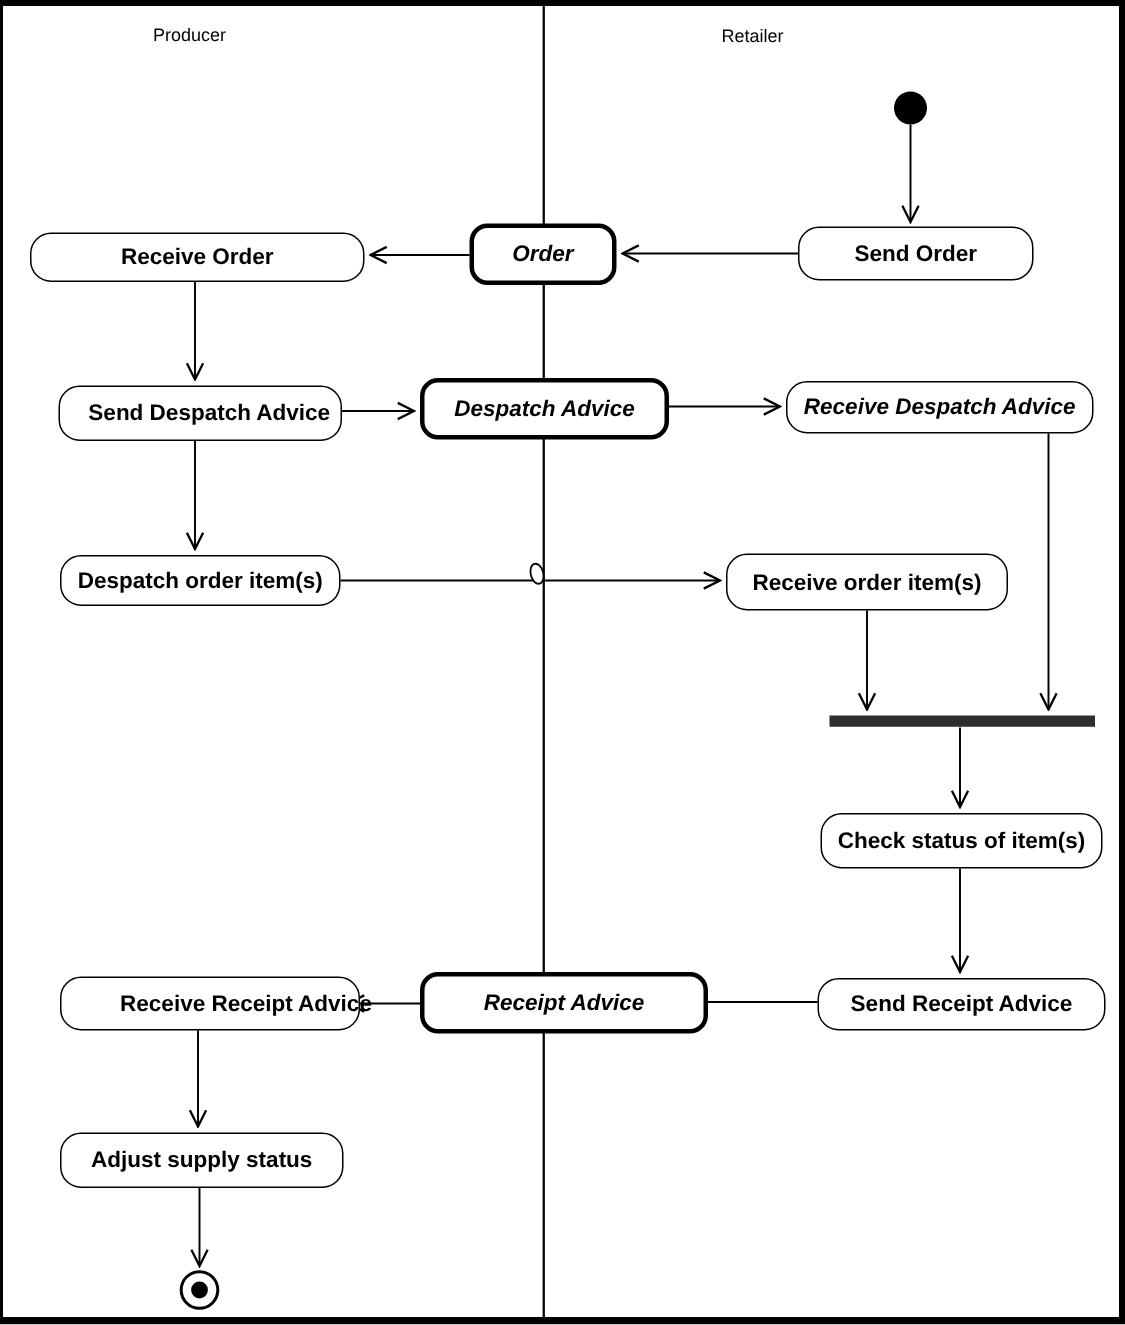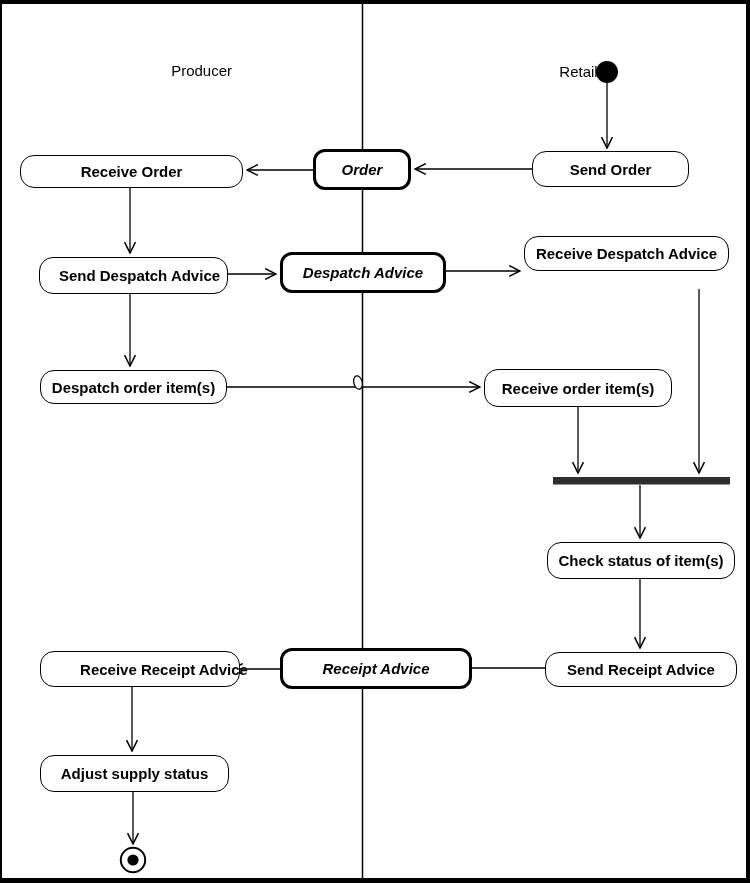--- a/index.html
+++ b/index.html
@@ -21,25 +21,24 @@
   svg.wires {
     position: absolute;
     left: 0; top: 0;
     width: 750px; height: 883px;
     z-index: 1;
   }
 
   .lane-label {
     position: absolute;
     z-index: 2;
-    font-size: 15px;
+    font-size: 12px;
     color: #000;
-    text-align: right;
+    text-align: left;
     white-space: nowrap;
-    margin-top: 46px;
   }
   .lane-label.producer { left: 100px; top: 12px; width: 130px; }
   .lane-label.retailer { left: 479px; top: 13px; width: 130px; }
 
   .node {
     position: absolute;
     z-index: 2;
     background: #ffffff;
     border: 1.6px solid #000;
     display: flex;
@@ -53,21 +52,21 @@
   }
   .action { border-radius: 14px; }
   .object { border-width: 3px; border-radius: 12px; font-style: italic; }
 
   
   .n-receive-order          { left: 18px;  top: 151px; width: 223px; height: 33px; }
   .n-send-order             { left: 530px; top: 147px; width: 157px; height: 36px; }
   .n-order                  { left: 311px; top: 145px; width: 98px;  height: 41px; }
   .n-send-despatch-advice   { left: 37px;  top: 253px; width: 189px; height: 37px; padding-left: 12px; }
   .n-despatch-advice        { left: 278px; top: 248px; width: 166px; height: 41px; }
-  .n-receive-despatch-advice{ left: 522px; top: 232px; width: 205px; height: 35px; }
+  .n-receive-despatch-advice{ left: 522px; top: 250px; width: 205px; height: 35px; font-style: italic; }
   .n-despatch-order-items   { left: 38px;  top: 366px; width: 187px; height: 34px; }
   .n-receive-order-items    { left: 482px; top: 365px; width: 188px; height: 38px; }
   .n-check-status           { left: 545px; top: 538px; width: 188px; height: 37px; }
   .n-send-receipt-advice    { left: 543px; top: 648px; width: 192px; height: 35px; }
   .n-receipt-advice         { left: 278px; top: 644px; width: 192px; height: 41px; }
   .n-receive-receipt-advice { left: 38px;  top: 647px; width: 200px; height: 36px; padding-left: 48px; }
   .n-adjust-supply-status   { left: 38px;  top: 751px; width: 189px; height: 37px; }
 </style>
 </head>
 <body>

